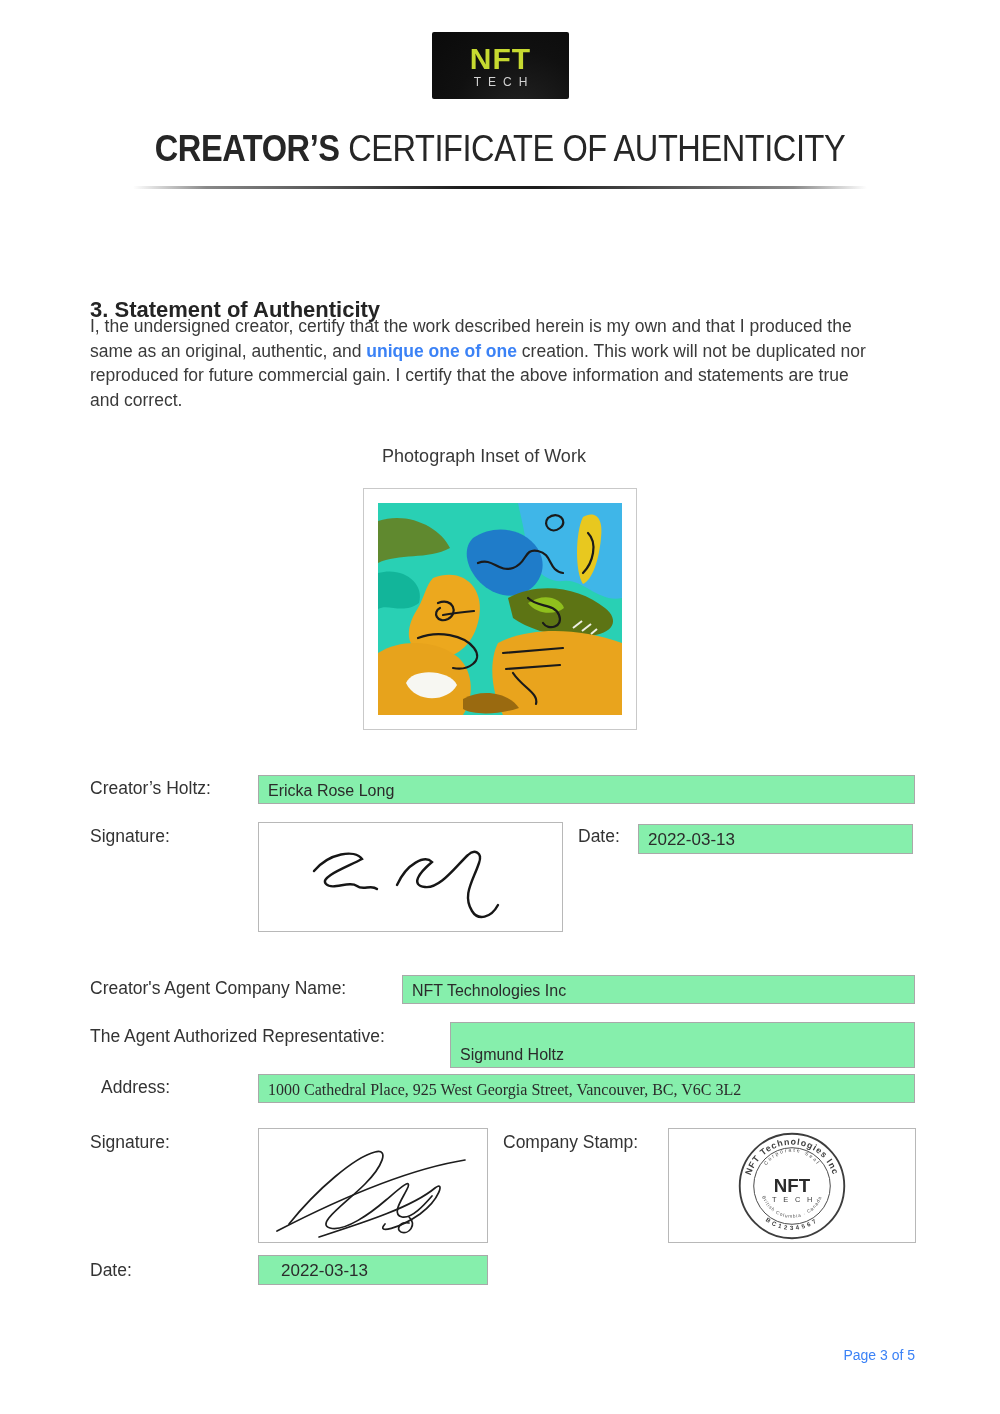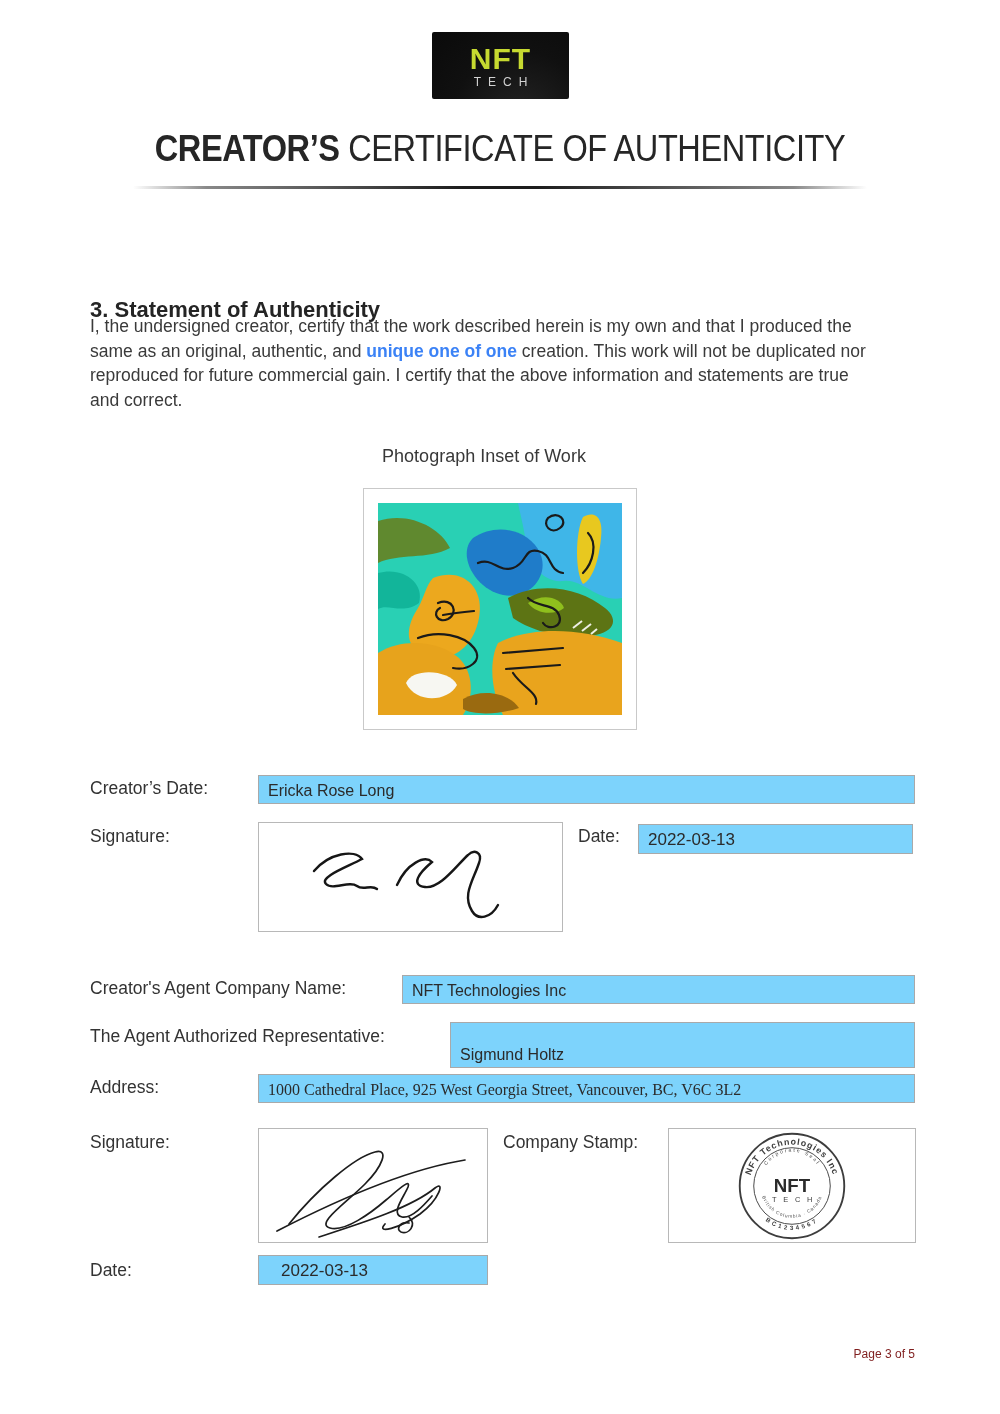--- a/index.html
+++ b/index.html
@@ -47,25 +47,25 @@
   
   .photo-caption { left: 0; top: 446px; width: 968px; text-align: center; font-size: 18px; color: #383838; }
   .art-frame {
     left: 363px; top: 488px; width: 274px; height: 242px;
     background: #ffffff; border: 1px solid #c9c9c9;
   }
   .art-frame svg { position: absolute; left: 14px; top: 14px; }
 
   
   .label { font-size: 17.5px; color: #333333; }
-  .fbox  { border: 1px solid #a9a9a9; background: #7dd3fc; }
+  .fbox  { border: 1px solid #a9a9a9; background: #86efac; }
   .fval  { font-size: 16px; color: #2b2b2b; padding-left: 9px; display: flex; align-items: flex-end; padding-bottom: 3px; height: 100%; }
   .sigbox { border: 1px solid #b8b8b8; background: #ffffff; }
 
-  .footer { right: 85px; top: 1347px; font-size: 12px; color: #7f1d1d; }
+  .footer { right: 85px; top: 1347px; font-size: 14px; color: #3b82f6; }
 </style>
 </head>
 <body>
 
 <div class="abs logo">
   <div class="logo-nft">NFT</div>
   <div class="logo-tech">TECH</div>
 </div>
 
 <div class="abs doc-title">
@@ -110,21 +110,21 @@
       <path d="M135,170 C145,185 161,190 158,201"></path>
     </g>
     <g stroke="#efefe6" stroke-width="2" fill="none">
       <path d="M195,125 l9,-7"></path>
         <path d="M204,128 l9,-7"></path>
         <path d="M213,131 l6,-5"></path>
     </g>
   </svg>
 </div>
 
-<div class="abs label" style="left:90px; top:778px;">Creator’s Date:</div>
+<div class="abs label" style="left:90px; top:778px;">Creator’s Holtz:</div>
 <div class="abs fbox" style="left:258px; top:775px; width:657px; height:29px;">
   <div class="fval">Ericka Rose Long</div>
 </div>
 
 <div class="abs label" style="left:90px; top:826px;">Signature:</div>
 <div class="abs sigbox" style="left:258px; top:822px; width:305px; height:110px;">
   <svg width="303" height="108" viewBox="0 0 303 108">
     <g fill="none" stroke="#161616" stroke-width="2.4" stroke-linecap="round">
       <path d="M55,48 C70,30 96,26 103,36 C88,44 60,54 67,61 C74,68 90,57 98,63 C104,68 112,61 118,66"></path>
       <path d="M138,62 C148,40 166,32 173,39 C160,50 151,62 166,64 C181,66 197,43 209,32 C215,26 224,29 220,40 C214,58 203,72 213,88 C219,98 232,95 239,82"></path>
@@ -139,21 +139,21 @@
 <div class="abs label" style="left:90px; top:978px;">Creator's Agent Company Name:</div>
 <div class="abs fbox" style="left:402px; top:975px; width:513px; height:29px;">
   <div class="fval">NFT Technologies Inc</div>
 </div>
 
 <div class="abs label" style="left:90px; top:1026px;">The Agent Authorized Representative:</div>
 <div class="abs fbox" style="left:450px; top:1022px; width:465px; height:46px;">
   <div class="fval">Sigmund Holtz</div>
 </div>
 
-<div class="abs label" style="left:90px; top:1077px;">Address:</div>
+<div class="abs label" style="left:101px; top:1077px;">Address:</div>
 <div class="abs fbox" style="left:258px; top:1074px; width:657px; height:29px;font-family:Liberation Serif, serif;">
   <div class="fval">1000 Cathedral Place, 925 West Georgia Street, Vancouver, BC, V6C 3L2</div>
 </div>
 
 <div class="abs label" style="left:90px; top:1132px;">Signature:</div>
 <div class="abs sigbox" style="left:258px; top:1128px; width:230px; height:115px;">
   <svg width="228" height="113" viewBox="0 0 228 113">
     <g fill="none" stroke="#1d1d1d" stroke-width="1.7" stroke-linecap="round">
       <path d="M30,95 C58,60 96,28 116,23 C131,19 123,38 106,55 C86,75 56,95 71,99 C86,103 112,84 127,71 C140,60 152,49 149,58 C145,68 131,85 143,88 C153,90 166,75 173,67"></path>
       <path d="M18,102 C80,70 150,40 206,31"></path>

